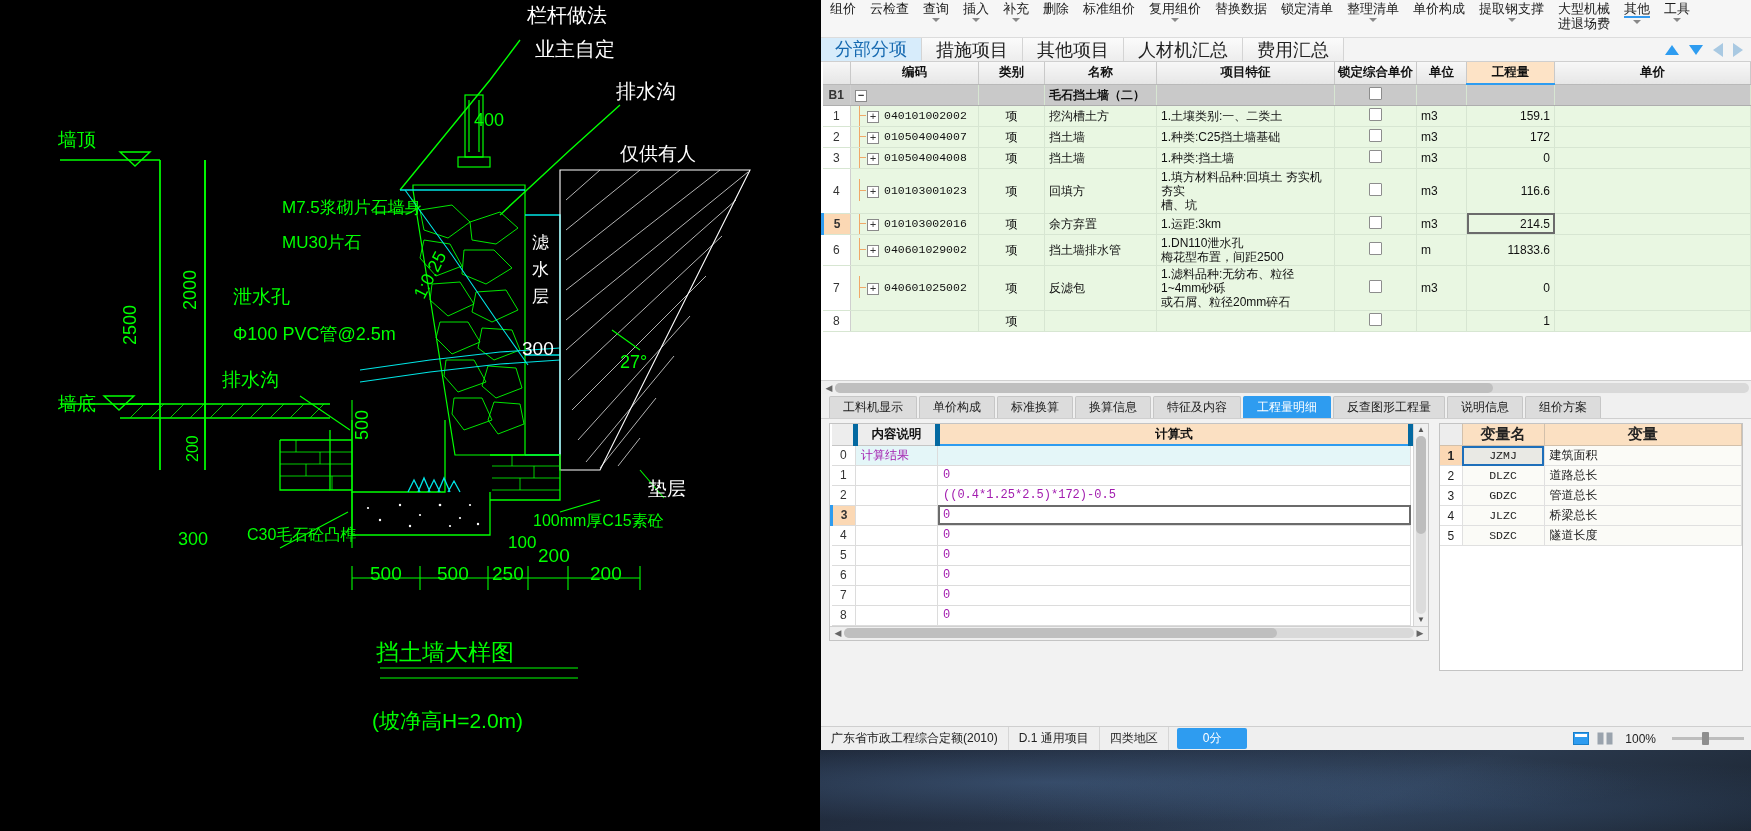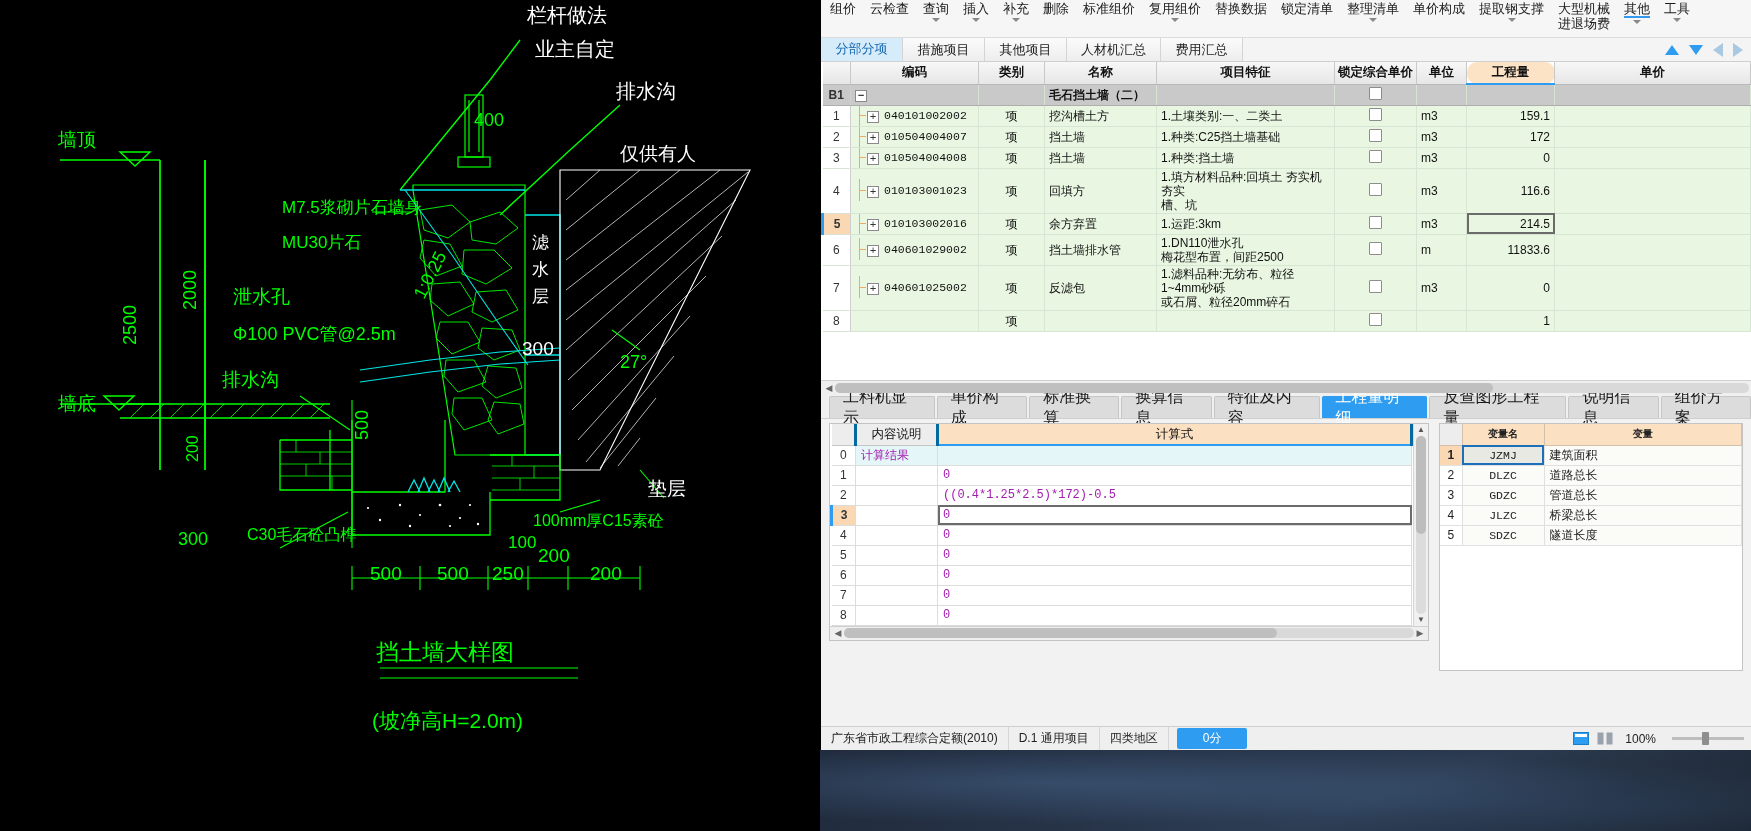--- a/index.html
+++ b/index.html
@@ -63,21 +63,21 @@
 
   
   .tabstrip {
     height: 24px; background: #eeeeee;
     border-bottom: 1px solid #cfcfcf;
     display: flex; align-items: stretch; position: relative;
   }
   .tabstrip .tab {
     min-width: 82px; padding: 0 14px;
     display: flex; align-items: center; justify-content: center;
-    font-size: 13px; color: #222;
+    font-size: 18px; color: #222;
     border-right: 1px solid #d4d4d4;
     background: linear-gradient(#fbfbfb,#ededed);
     cursor: default;
   }
   .tabstrip .tab.active {
     background: #d7ecfb; color: #1669b0;
     border-bottom: 1px solid #d7ecfb;
   }
   .tabstrip .tab-filler { flex: 1; background: #f4f4f4; }
   .tabstrip .nav-btns {
@@ -94,21 +94,20 @@
   .grid-wrap { background: #fff; height: 318px; position: relative; }
   table.grid { border-collapse: collapse; width: 100%; table-layout: fixed; font-size: 12px; }
   table.grid th {
     background: linear-gradient(#f7f7f7,#e6e6e6);
     border-right: 1px solid #c9c9c9; border-bottom: 1px solid #b9b9b9;
     font-weight: bold; color: #111; height: 22px; font-size: 12.5px;
   }
   table.grid th.hl {
     background: #fde3c6; font-weight: bold;
     border-bottom: 2px solid #2e9cf0;
-    border-radius: 10px;
   }
   table.grid td {
     border-right: 1px solid #d7e6d2; border-bottom: 1px solid #d7e6d2;
     padding: 1px 4px; height: 21px; vertical-align: middle;
     background: #e9f7e2; color: #111; overflow: hidden;
     font-size: 12px; line-height: 14px;
   }
   table.grid tr.group td { background: #c9c9c9; font-weight: bold; border-bottom: 1px solid #aeaeae; }
   table.grid td.idx {
     background: #fff; text-align: center; color: #333;
@@ -154,32 +153,32 @@
   }
 
   
   .btabs {
     height: 25px; background: #f0f0f0; display: flex; align-items: stretch;
     padding: 2px 0 0 8px; gap: 2px; border-bottom: 1px solid #cfcfcf;
   }
   .btab {
     padding: 0 13px; display: flex; align-items: center; justify-content: center;
     background: #dcdcdc; border: 1px solid #c6c6c6; border-bottom: none;
-    border-radius: 2px 2px 0 0; font-size: 16px; color: #1a1a1a; cursor: default;
+    border-radius: 2px 2px 0 0; font-size: 12px; color: #1a1a1a; cursor: default;
   }
   .btab.active { background: #2e9cf0; color: #fff; border-color: #2e9cf0; }
 
   
   .bottom { display: flex; height: 252px; background: #f2f2f2; }
   .calc-pane { width: 600px; background: #fff; display: flex; flex-direction: column; border: 1px solid #c4c4c4; margin: 4px 0 0 8px; }
   .calc-scrollrow { display: flex; flex: 1; min-height: 0; }
   table.calc { border-collapse: collapse; width: 100%; table-layout: fixed; font-size: 12px; }
   table.calc th {
-    background: #fbe0c2; border-right: 3px solid #0369a1; border-bottom: 2px solid #2e9cf0;
-    font-weight: normal; height: 21px; font-size: 12.5px; color: #111;
+    background: #fbe0c2; border-right: 5px solid #0369a1; border-bottom: 2px solid #2e9cf0;
+    font-weight: bold; height: 21px; font-size: 12.5px; color: #111;
   }
   table.calc th.blank { background: #ededed; border-bottom: 1px solid #c6c6c6; }
   table.calc td {
     border-right: 1px solid #dcdcdc; border-bottom: 1px solid #dcdcdc;
     height: 20px; padding: 0 5px; font-size: 12px; color: #a21caf; background: #fff;
   }
   table.calc td.rowno { width: 24px; text-align: center; background: #fff; color: #333; }
   table.calc tr.r0 td { background: #e4f6f8; }
   table.calc tr.r0 td.rowno { background: #fff; }
   table.calc tr.selrow td.rowno { background: #fbd8b4; font-weight: bold; border-left: 3px solid #2e9cf0; }
@@ -194,21 +193,21 @@
 
   .hint {
     border: 1px solid #c4c4c4; border-top: none; margin: 0 0 0 8px; width: 600px;
     background: #fff; color: #b31616; font-size: 12px; padding: 3px 6px; height: 22px;
   }
 
   .var-pane { flex: 1; margin: 4px 8px 0 10px; background: #fff; border: 1px solid #c4c4c4; overflow: hidden; }
   table.vars { border-collapse: collapse; width: 100%; table-layout: fixed; font-size: 12px; }
   table.vars th {
     background: #fbe0c2; border-right: 1px solid #d2c0ab; border-bottom: 1px solid #d2c0ab;
-    font-weight: bold; height: 21px; font-size: 10px;
+    font-weight: bold; height: 21px; font-size: 15px;
   }
   table.vars th.blank { background: #ededed; }
   table.vars td {
     border-right: 1px solid #e0e0e0; border-bottom: 1px solid #e0e0e0;
     height: 20px; padding: 0 5px; font-size: 12px; background: #fbfbf7;
   }
   table.vars td.rowno { width: 22px; text-align: center; background: #fff; }
   table.vars td.vname { text-align: center; font-family: "Liberation Mono","DejaVu Sans Mono",monospace; font-size: 11.5px; }
   table.vars tr.sel td.rowno { background: #fbd8b4; font-weight: bold; }
   table.vars tr.sel td.vname { background: #e9e9e4; outline: 2px solid #1e6fba; outline-offset: -2px; }

